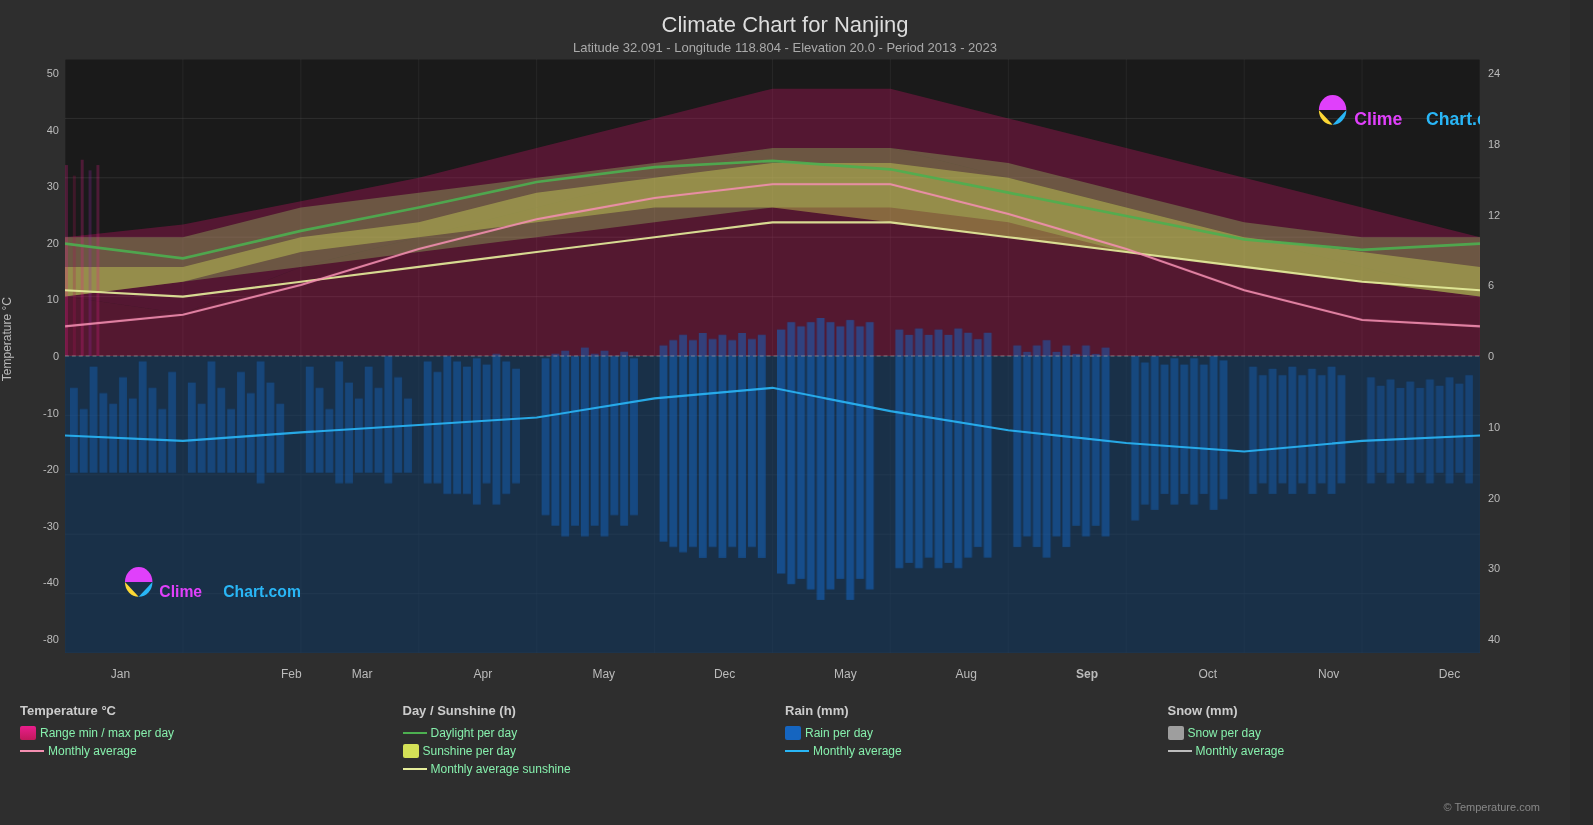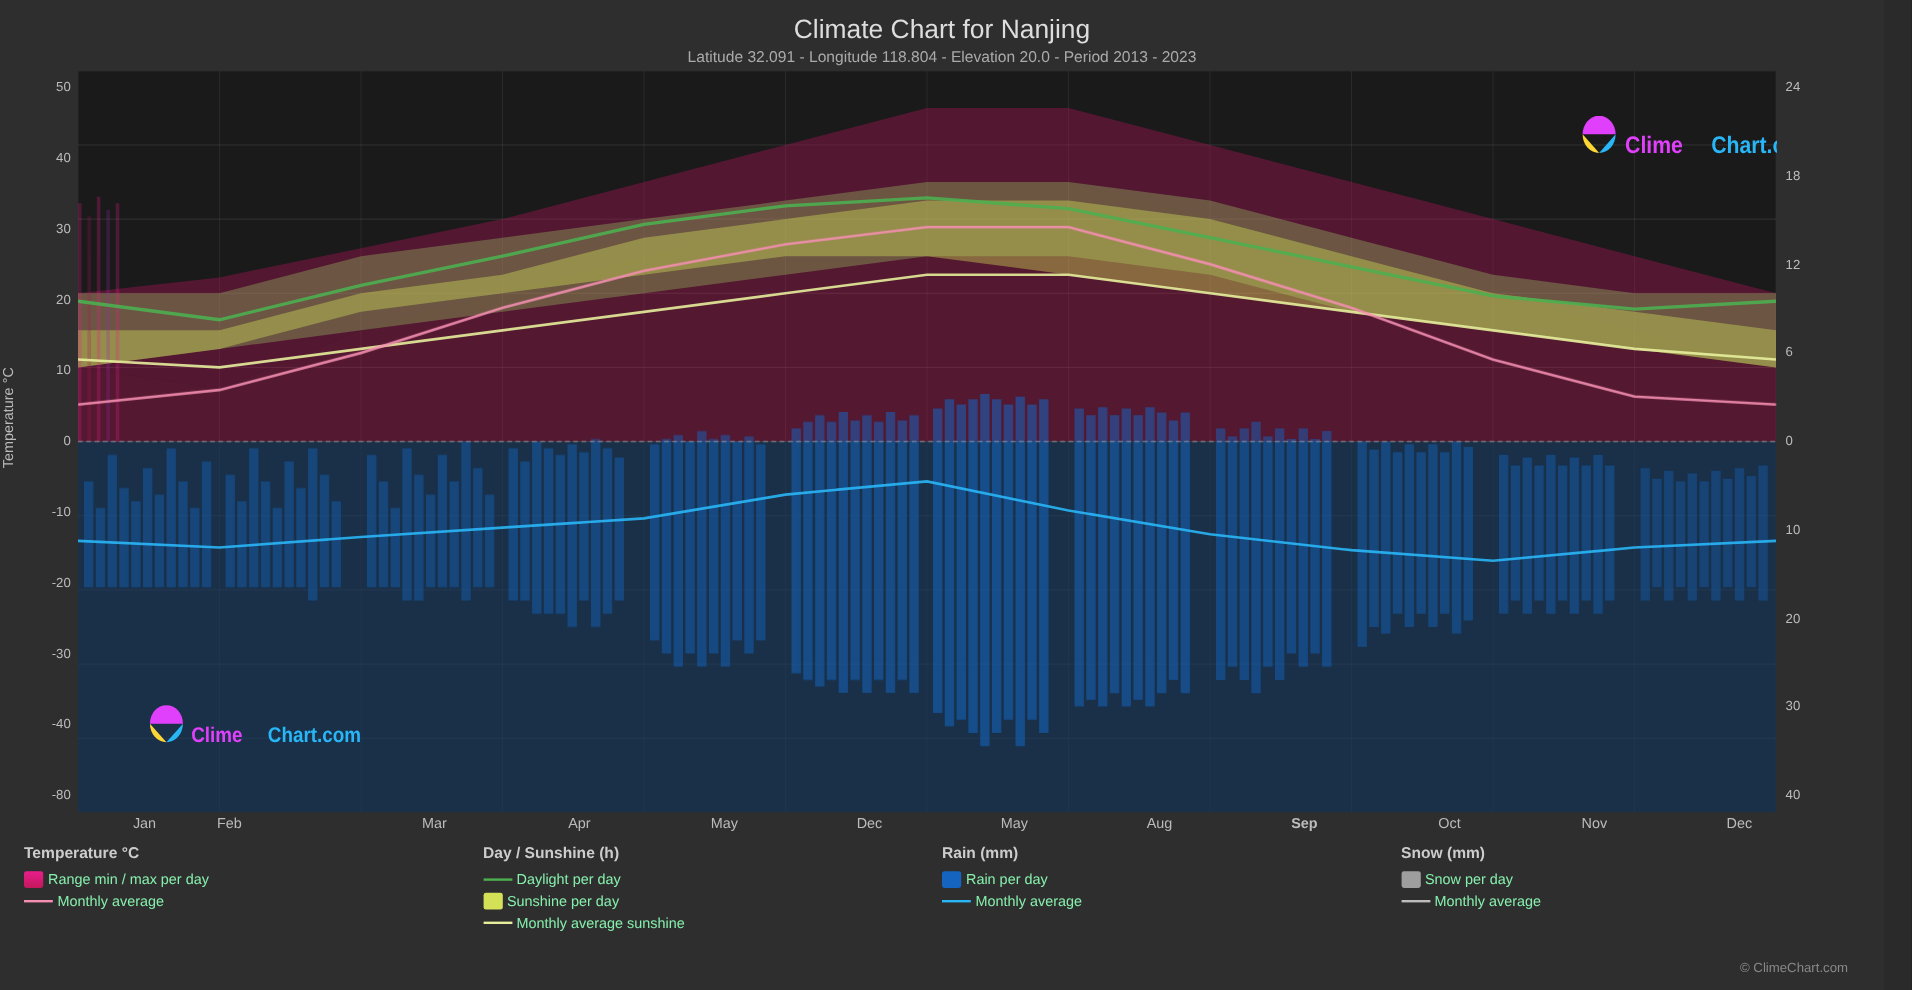--- a/index.html
+++ b/index.html
@@ -403,23 +403,23 @@
       <span class="tick" style="color:#bbb;font-size:11px;padding-left:4px;">6</span>
       <span class="tick" style="color:#bbb;font-size:11px;padding-left:4px;">0</span>
 
       <span class="tick" style="color:#bbb;font-size:11px;padding-left:4px;">10</span>
       <span class="tick" style="color:#bbb;font-size:11px;padding-left:4px;">20</span>
       <span class="tick" style="color:#bbb;font-size:11px;padding-left:4px;">30</span>
       <span class="tick" style="color:#bbb;font-size:11px;padding-left:4px;">40</span>
     </div>
   </div>
 
-  <div style="display:flex;padding:2px 0;margin:0 60px 0 60px;">
+  <div style="display:flex;padding:14px 0;margin:0 60px 0 60px;">
     <span style="flex:1;text-align:center;color:#bbb;font-size:12px;">Jan</span>
-    <span style="flex:1;text-align:left;color:#bbb;font-size:12px;">Feb</span>
+    <span style="flex:1;text-align:right;color:#bbb;font-size:12px;">Feb</span>
     <span style="flex:1;text-align:center;color:#bbb;font-size:12px;">Mar</span>
     <span style="flex:1;text-align:center;color:#bbb;font-size:12px;">Apr</span>
     <span style="flex:1;text-align:center;color:#bbb;font-size:12px;">May</span>
     <span style="flex:1;text-align:center;color:#bbb;font-size:12px;">Dec</span>
     <span style="flex:1;text-align:center;color:#bbb;font-size:12px;">May</span>
     <span style="flex:1;text-align:center;color:#bbb;font-size:12px;">Aug</span>
     <span style="flex:1;text-align:center;color:#bbb;font-size:12px;font-weight:bold;">Sep</span>
     <span style="flex:1;text-align:center;color:#bbb;font-size:12px;">Oct</span>
     <span style="flex:1;text-align:center;color:#bbb;font-size:12px;">Nov</span>
     <span style="flex:1;text-align:center;color:#bbb;font-size:12px;">Dec</span>
@@ -470,16 +470,16 @@
     <div class="legend-col" style="position:relative;">
       <div class="legend-title">Snow (mm)</div>
       <div class="legend-item">
         <div class="legend-swatch" style="background:#9e9e9e; width:16px; height:14px; border-radius:2px;"></div>
         <span>Snow per day</span>
       </div>
       <div class="legend-item">
         <div class="legend-line" style="background:#bdbdbd; height:2px; width:24px;"></div>
         <span>Monthly average</span>
       </div>
-      <div style="position:absolute;bottom:4px;right:10px;color:#888;font-size:11px;">© ClimeChart.com</div>
+      <div style="position:absolute;bottom:4px;right:10px;color:#888;font-size:11px;">© Temperature.com</div>
     </div>
   </div>
 </div>
 
 </body></html>

